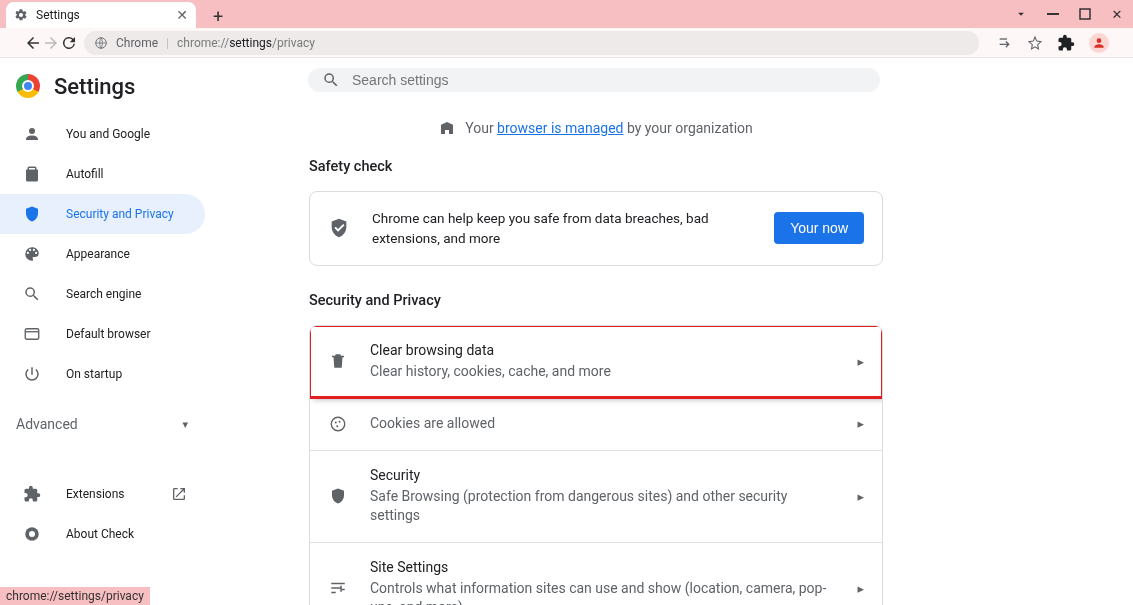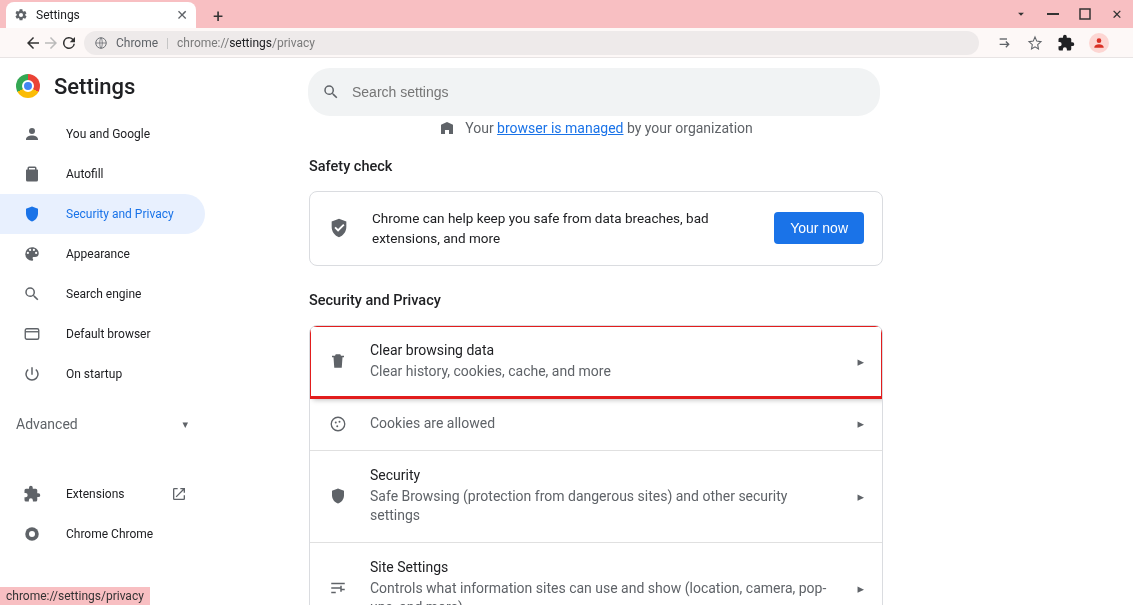--- a/index.html
+++ b/index.html
@@ -106,21 +106,21 @@
     margin-right:14px;
   }
   .header .chrome-logo::after {
     content:""; position:absolute; inset:6px; border-radius:50%; background:#4285f4; border:2px solid #fff;
   }
   .header h1 { font-size:22px; font-weight:500; color:#202124; }
 
   .search-wrap {
     position:absolute;
     left:308px; top:68px;
-    width:572px; height:48px;
+    width:572px; height:24px;
     background:#f1f3f4;
     border-radius:22px;
     display:flex; align-items:center;
     padding-left:14px; gap:12px;
     color:#5f6368;
   }
   .search-wrap input {
     border:none; background:transparent; outline:none;
     font-size:14px; color:#202124; width:480px;
   }
@@ -400,21 +400,21 @@
             </svg>
         </span>
       </div>
       <div class="side-item">
         <span class="icon">
           <svg width="18" height="18" viewBox="0 0 24 24">
               <circle cx="12" cy="12" r="9" fill="#5f6368"></circle>
               <circle cx="12" cy="12" r="4" fill="#fff"></circle>
             </svg>
         </span>
-        <span>Chrome Chrome</span>
+        <span>About Check</span>
       </div>
     </div>
   </div>
 
   <div class="main">
     <div class="managed-line">
       <span class="org-icon">
         <svg width="16" height="16" viewBox="0 0 24 24">
             <path fill="#5f6368" d="M3 21V7l9-4 9 4v14h-6v-6h-6v6H3z"></path>
           </svg>

